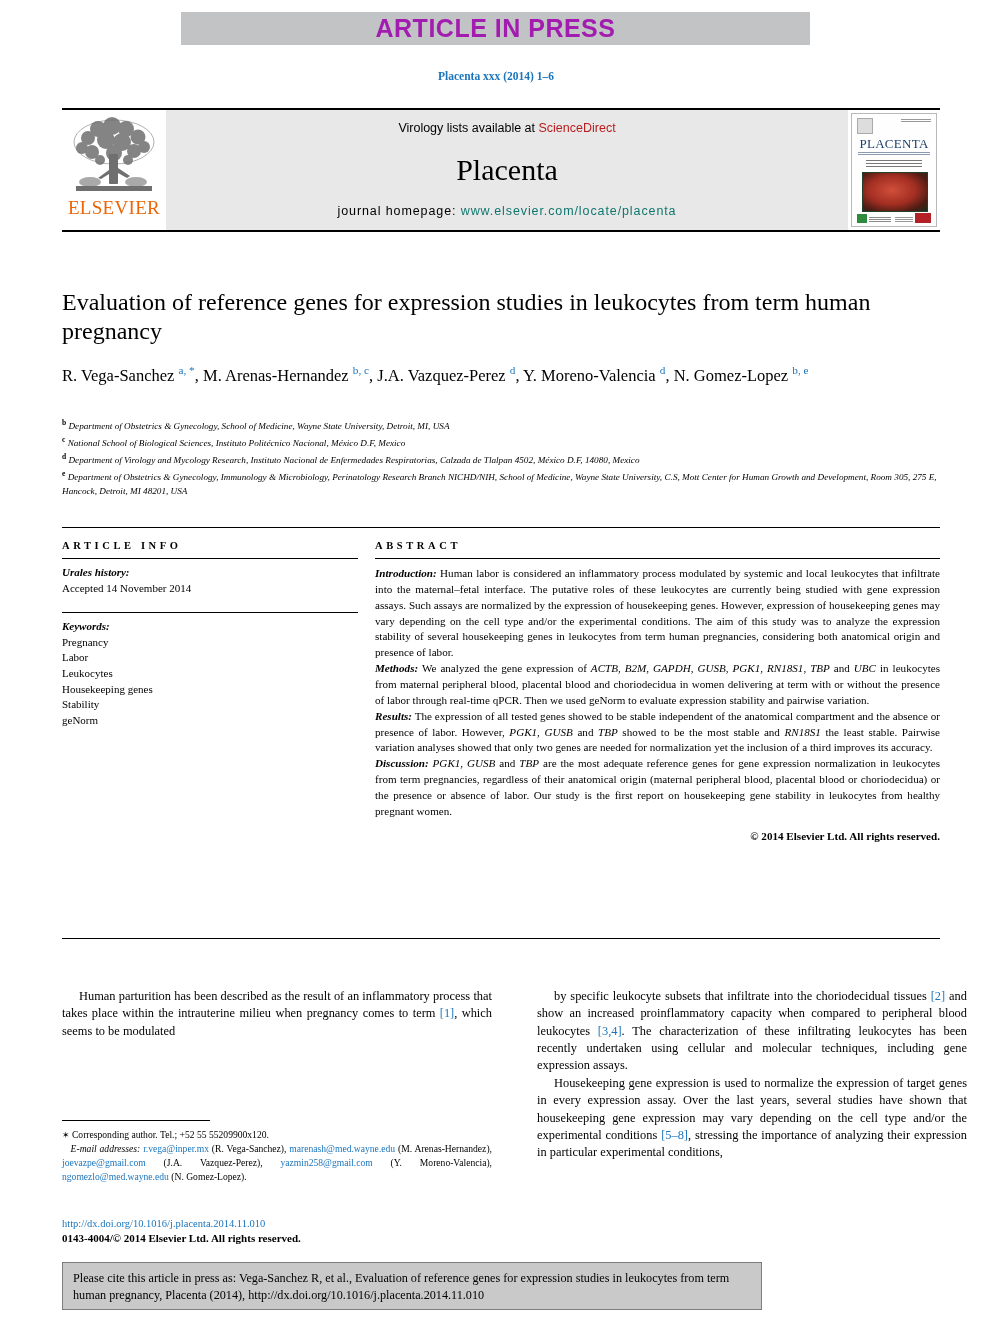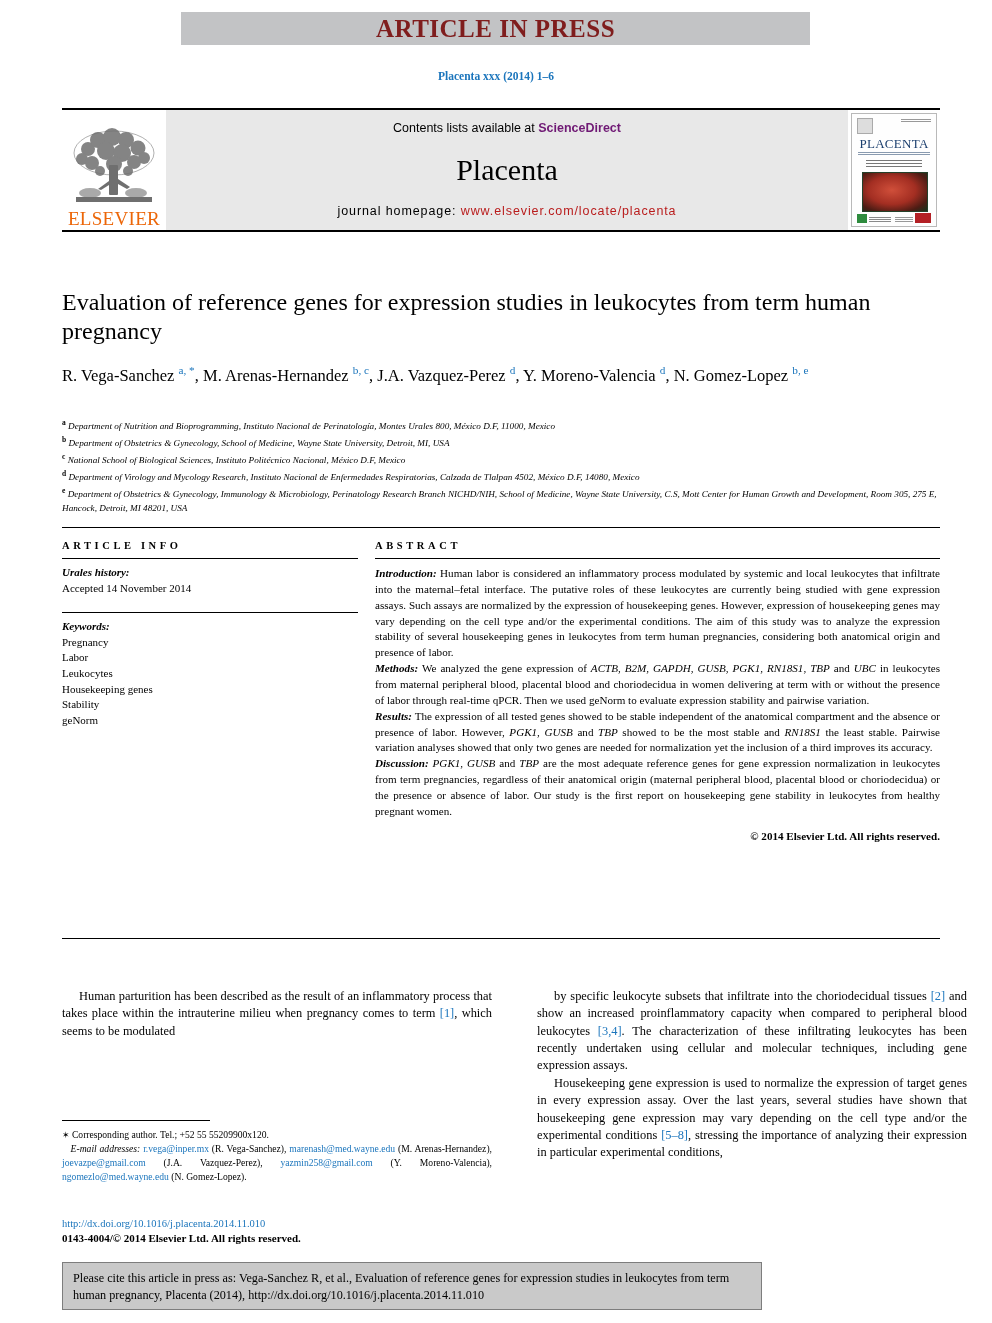--- a/index.html
+++ b/index.html
@@ -27,25 +27,25 @@
     left: 181px;
     top: 12px;
     width: 629px;
     height: 33px;
     background: #c2c3c5;
     display: flex;
     align-items: center;
     justify-content: center;
   }
   .aip-banner .aip-text {
-    font-family: Liberation Serif, serif;
+    font-family: Liberation Sans, sans-serif;
     font-weight: bold;
     font-size: 25px;
     letter-spacing: 0.5px;
-    color: #7f1d1d;
+    color: #a21caf;
   }
 
   
   .running-head {
     position: absolute;
     left: 0;
     top: 70px;
     width: 992px;
     text-align: center;
     font-size: 11.5px;
@@ -69,21 +69,21 @@
   }
   .masthead-logo {
     width: 104px;
     flex: 0 0 104px;
     background: #fff;
     position: relative;
     display: flex;
     flex-direction: column;
     align-items: center;
     justify-content: flex-end;
-    padding-bottom: 1px;
+    padding-bottom: 12px;
     box-sizing: border-box;
   }
   .tree-svg { display:block; margin-top:4px; }
   .elsevier-word {
     font-family: "Liberation Serif", serif;
     font-size: 19px;
     letter-spacing: 0.3px;
     color: #ec6608;
     font-weight: normal;
     line-height: 1;
@@ -98,37 +98,36 @@
     justify-content: space-between;
     padding: 11px 0 12px 0;
     box-sizing: border-box;
   }
   .contents-line {
     font-family: "Liberation Sans", sans-serif;
     font-size: 12.5px;
     color: #000;
   }
   .contents-line a, .sd-link {
-    color: #701a75;
+    color: #b91c1c;
     text-decoration: none;
-    font-weight: bold;
   }
   .journal-name {
     font-family: "Liberation Serif", serif;
     font-size: 30px;
     color: #000;
     letter-spacing: 0px;
   }
   .homepage-line {
     font-family: "Liberation Sans", sans-serif;
     font-size: 12.5px;
     letter-spacing: 0.9px;
     color: #000;
   }
-  .homepage-line .url { color: #b91c1c; }
+  .homepage-line .url { color: #0f766e; }
   .masthead-cover {
     width: 92px;
     flex: 0 0 92px;
     background: #fff;
     display: flex;
     align-items: center;
     justify-content: center;
   }
   .cover-thumb {
     width: 84px;
@@ -407,21 +406,21 @@
           <path d="M8 70 H84 V75 H8 Z"></path>
           <ellipse cx="22" cy="66" rx="11" ry="5" opacity="0.6"></ellipse>
           <ellipse cx="68" cy="66" rx="11" ry="5" opacity="0.6"></ellipse>
         </g>
       </svg>
       <div class="elsevier-word">ELSEVIER</div>
     </div>
 
     <div class="masthead-center">
       <div class="contents-line">
-        <span>Contents lists available at </span><a class="sd-link" href="#">ScienceDirect</a>
+        <span>Virology lists available at </span><a class="sd-link" href="#">ScienceDirect</a>
       </div>
       <div class="journal-name">Placenta</div>
       <div class="homepage-line">
         <span>journal homepage: </span><span class="url">www.elsevier.com/locate/placenta</span>
       </div>
     </div>
 
     <div class="masthead-cover">
       <div class="cover-thumb">
         <div class="cover-top-bar"></div>
@@ -437,21 +436,20 @@
       </div>
     </div>
   </div>
 
   <div class="title-block">
     <h1 class="art-title">Evaluation of reference genes for expression studies in leukocytes from term human pregnancy</h1>
     <div class="authors">R. Vega-Sanchez <sup class="aff-mark">a, *</sup>, M. Arenas-Hernandez <sup class="aff-mark">b, c</sup>, J.A. Vazquez-Perez <sup class="aff-mark">d</sup>, Y. Moreno-Valencia <sup class="aff-mark">d</sup>, N. Gomez-Lopez <sup class="aff-mark">b, e</sup></div>
   </div>
 
   <div class="affiliations">
-      <div><span class="sup">a</span><span> Department of Nutrition and Bioprogramming, Instituto Nacional de Perinatología, Montes Urales 800, México D.F, 11000, Mexico</span></div>
       <div><span class="sup">b</span><span> Department of Obstetrics &amp; Gynecology, School of Medicine, Wayne State University, Detroit, MI, USA</span></div>
       <div><span class="sup">c</span><span> National School of Biological Sciences, Instituto Politécnico Nacional, México D.F, Mexico</span></div>
       <div><span class="sup">d</span><span> Department of Virology and Mycology Research, Instituto Nacional de Enfermedades Respiratorias, Calzada de Tlalpan 4502, México D.F, 14080, Mexico</span></div>
       <div><span class="sup">e</span><span> Department of Obstetrics &amp; Gynecology, Immunology &amp; Microbiology, Perinatology Research Branch NICHD/NIH, School of Medicine, Wayne State University, C.S, Mott Center for Human Growth and Development, Room 305, 275 E, Hancock, Detroit, MI 48201, USA</span></div>
     </div>
 
   <div class="rule-main" style="top:527px"></div>
 
   <div class="info-col">
     <div class="sec-head">ARTICLE INFO</div>

